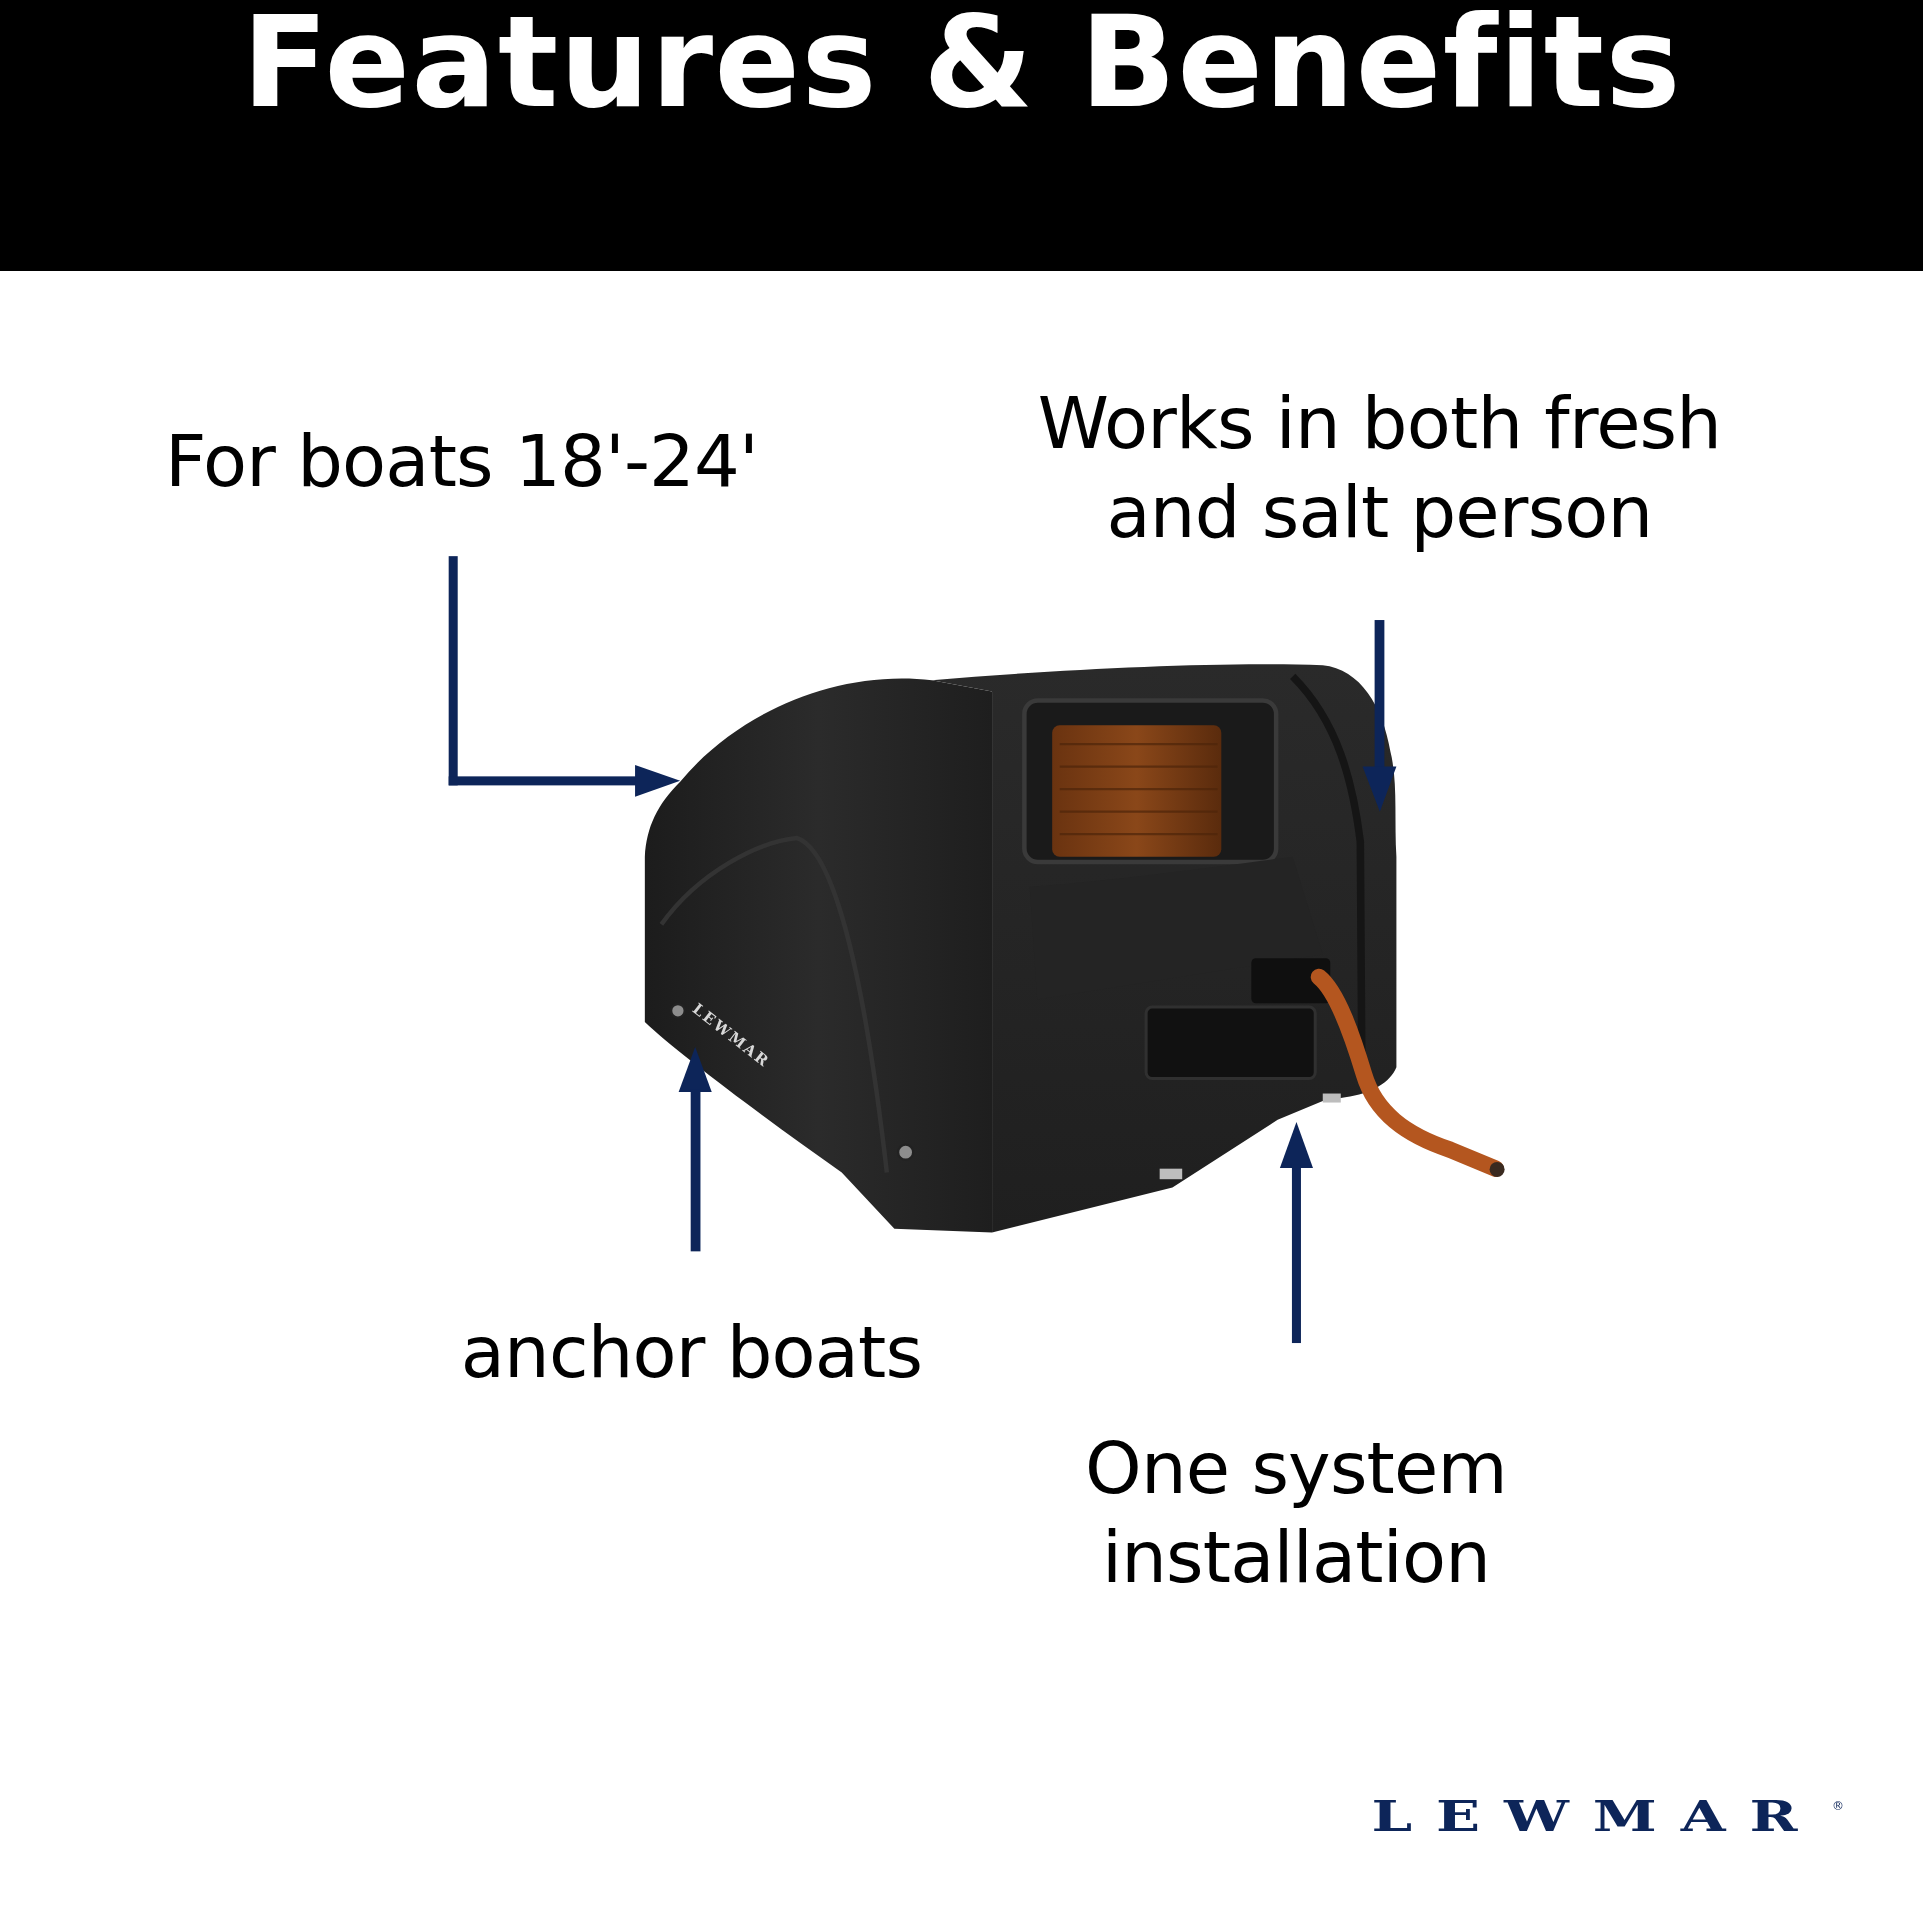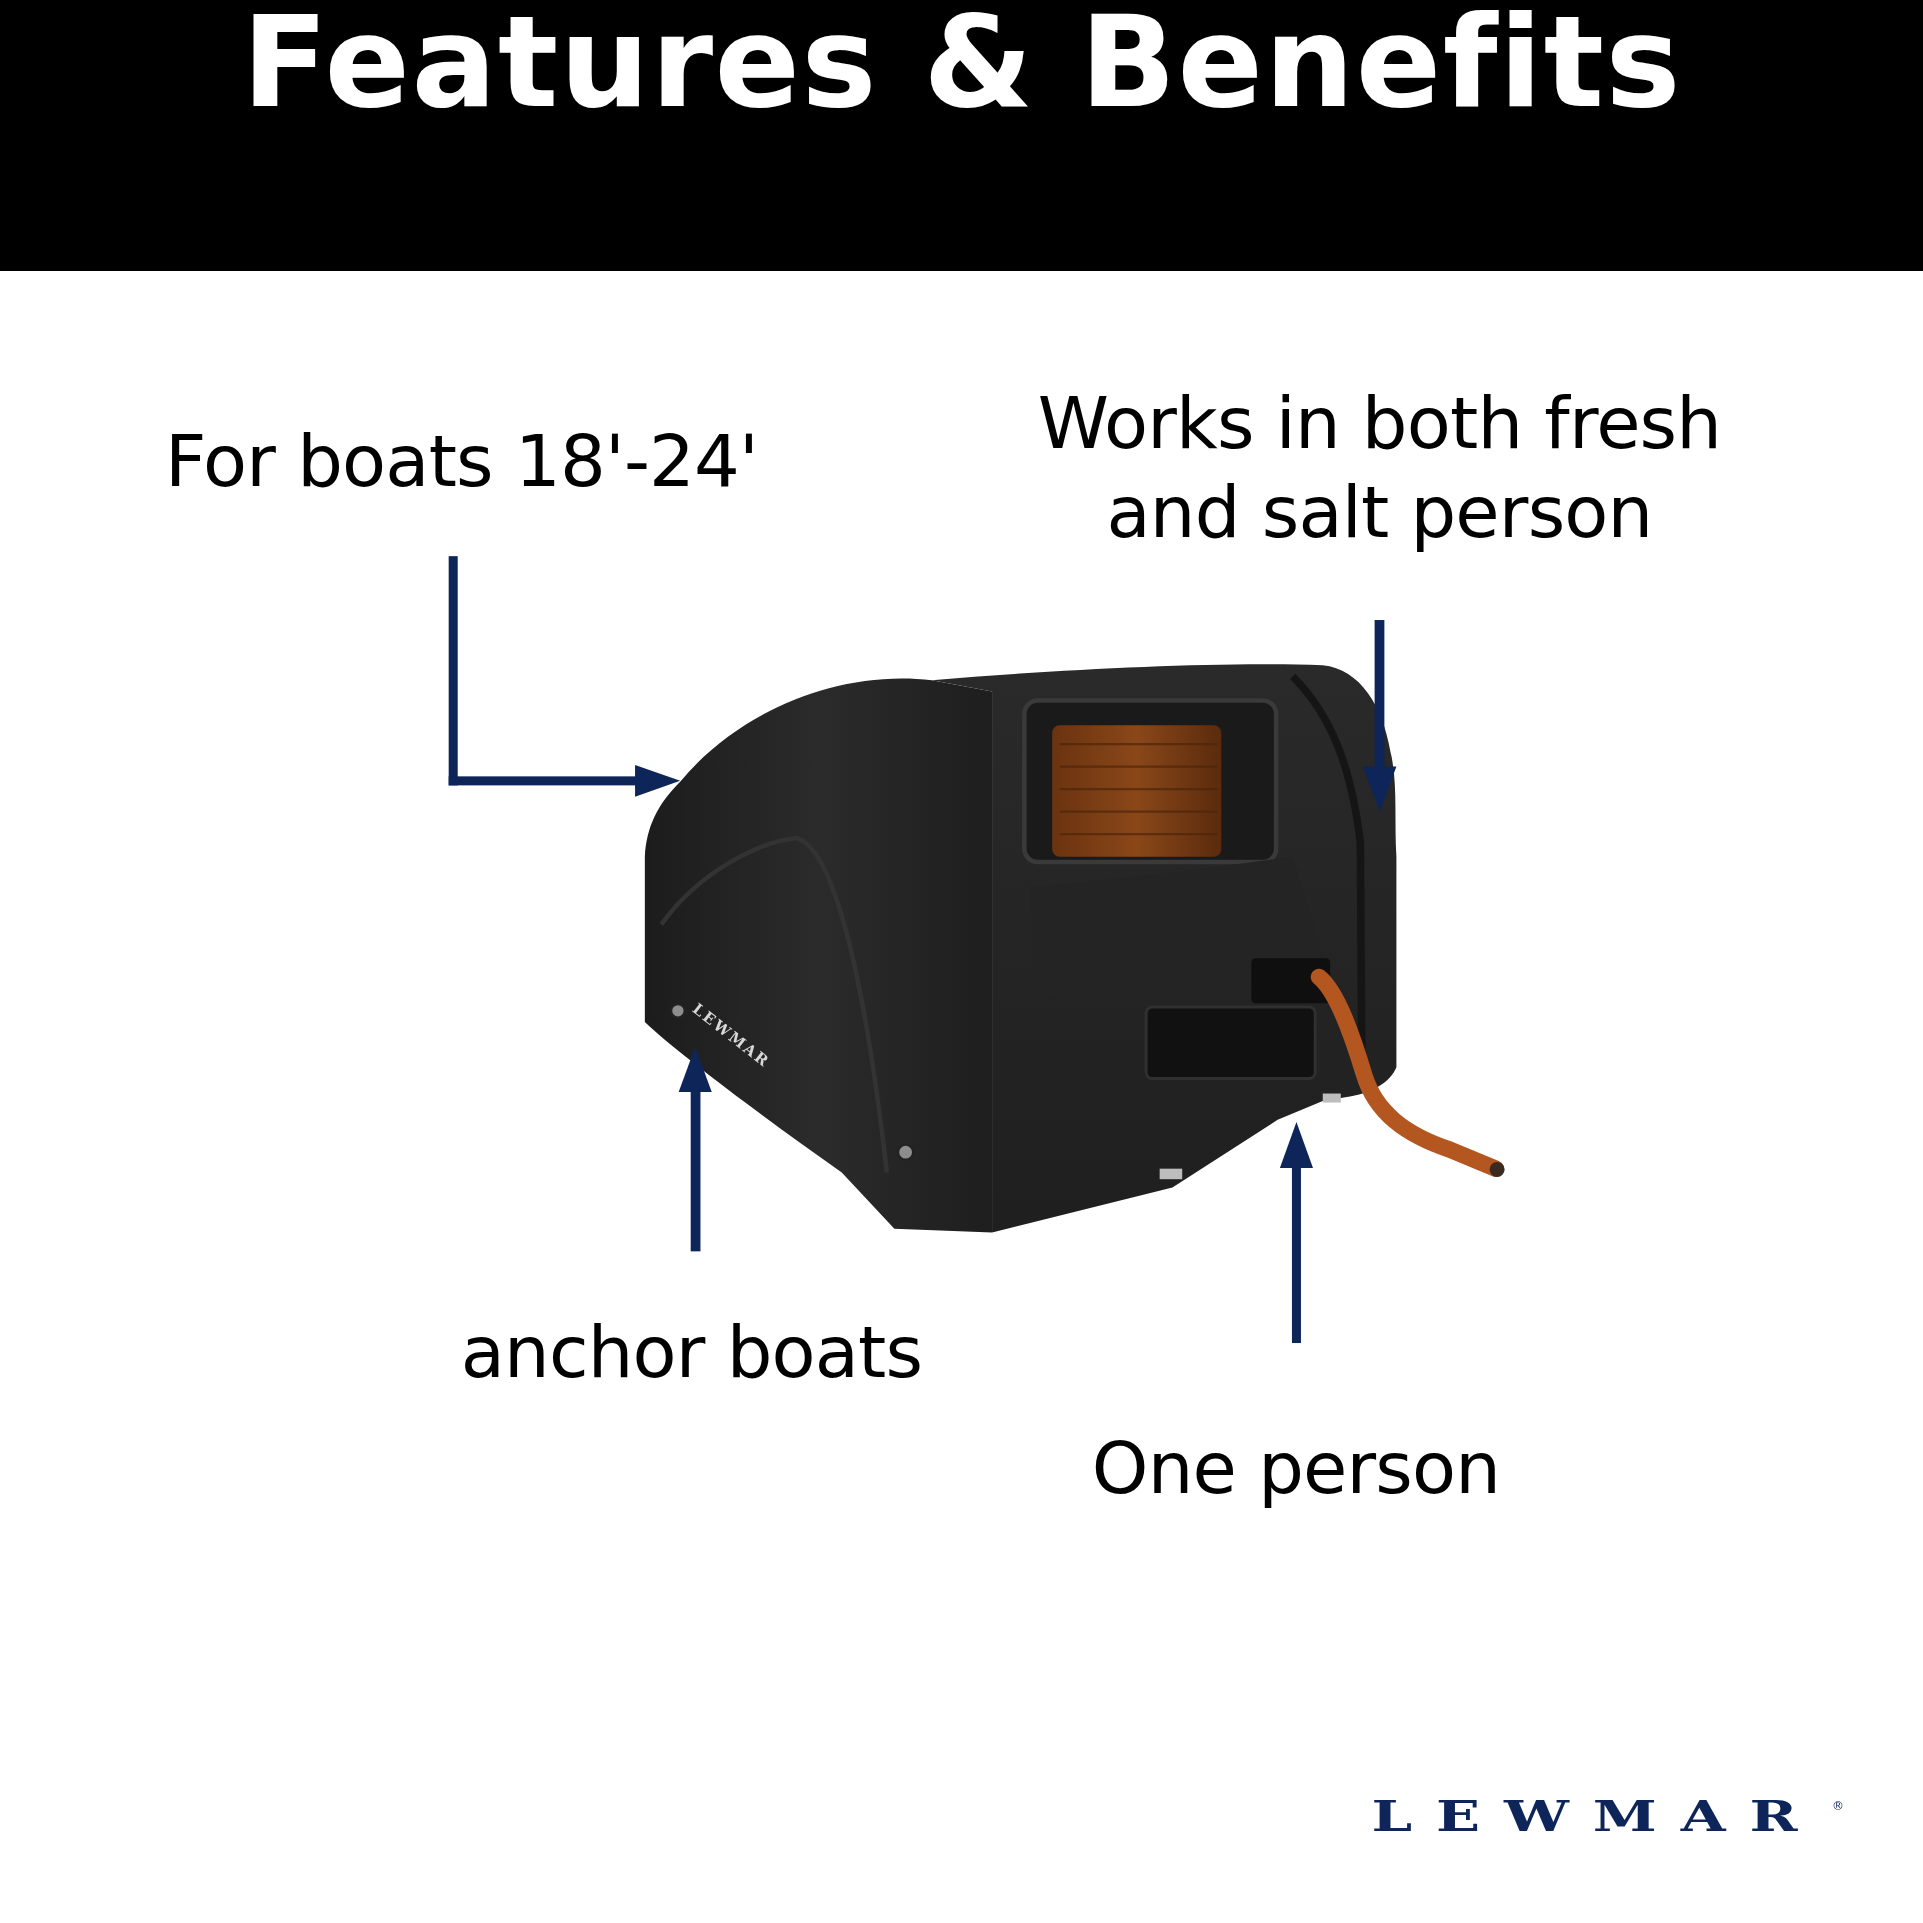--- a/index.html
+++ b/index.html
@@ -49,21 +49,22 @@
   <span class="ln">For boats 18'-24'</span>
 </div>
 <div class="label" id="lbl-water">
   <span class="ln">Works in both fresh</span>
   <span class="ln">and salt person</span>
 </div>
 <div class="label" id="lbl-anchor">
   <span class="ln">anchor boats</span>
 </div>
 <div class="label" id="lbl-install">
-  <span class="ln">One person</span>
+  <span class="ln">One system</span>
+  <span class="ln">installation</span>
 </div>
 
 <svg class="overlay" width="1924" height="1924" viewBox="0 0 2560 2560">
   <defs>
     <linearGradient id="sideGrad" x1="0" y1="0" x2="1" y2="0">
       <stop offset="0" stop-color="#1c1c1c"></stop>
       <stop offset="0.5" stop-color="#2b2b2b"></stop>
       <stop offset="1" stop-color="#1e1e1e"></stop>
     </linearGradient>
     <linearGradient id="frontGrad" x1="0" y1="0" x2="0" y2="1">

